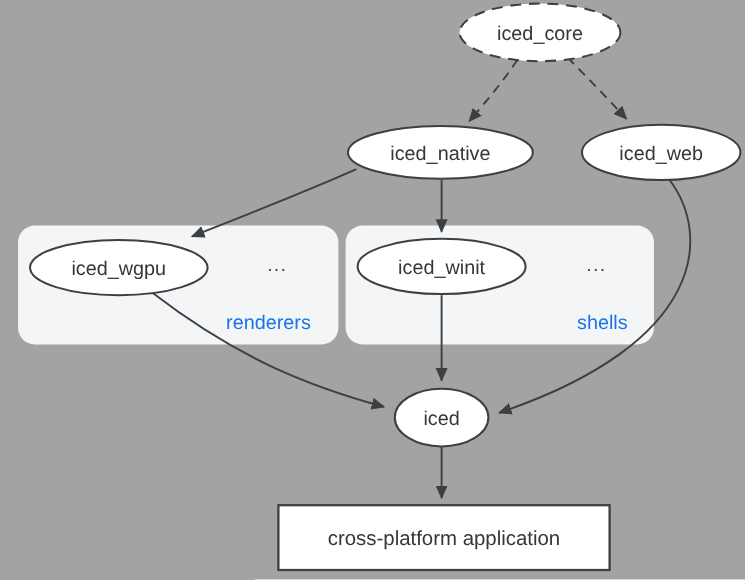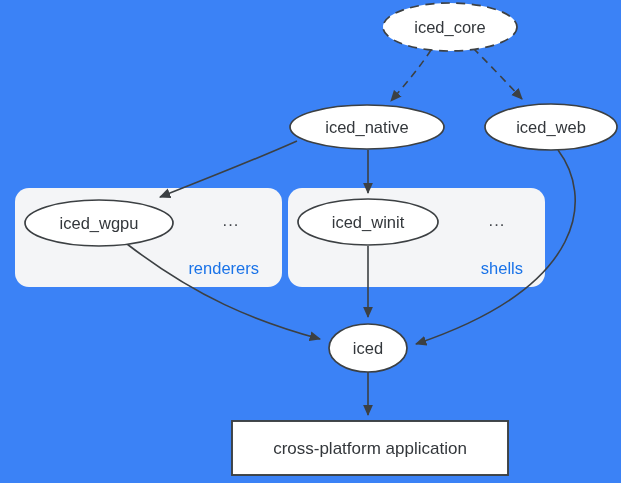--- a/index.html
+++ b/index.html
@@ -5,21 +5,21 @@
   html, body {
     margin: 0;
     padding: 0;
     background: #ffffff;
     font-family: "Liberation Sans", "DejaVu Sans", sans-serif;
   }
   .canvas {
     position: relative;
     width: 621px;
     height: 483px;
-    background: #3b82f6;
+    background: #a3a3a3;
     overflow: hidden;
   }
   svg { display: block; }
   .node-shape {
     fill: #ffffff;
     stroke: #3c4043;
     stroke-width: 1.7;
   }
   .node-shape.dashed { stroke-dasharray: 9 6.5; }
   .group-box {

